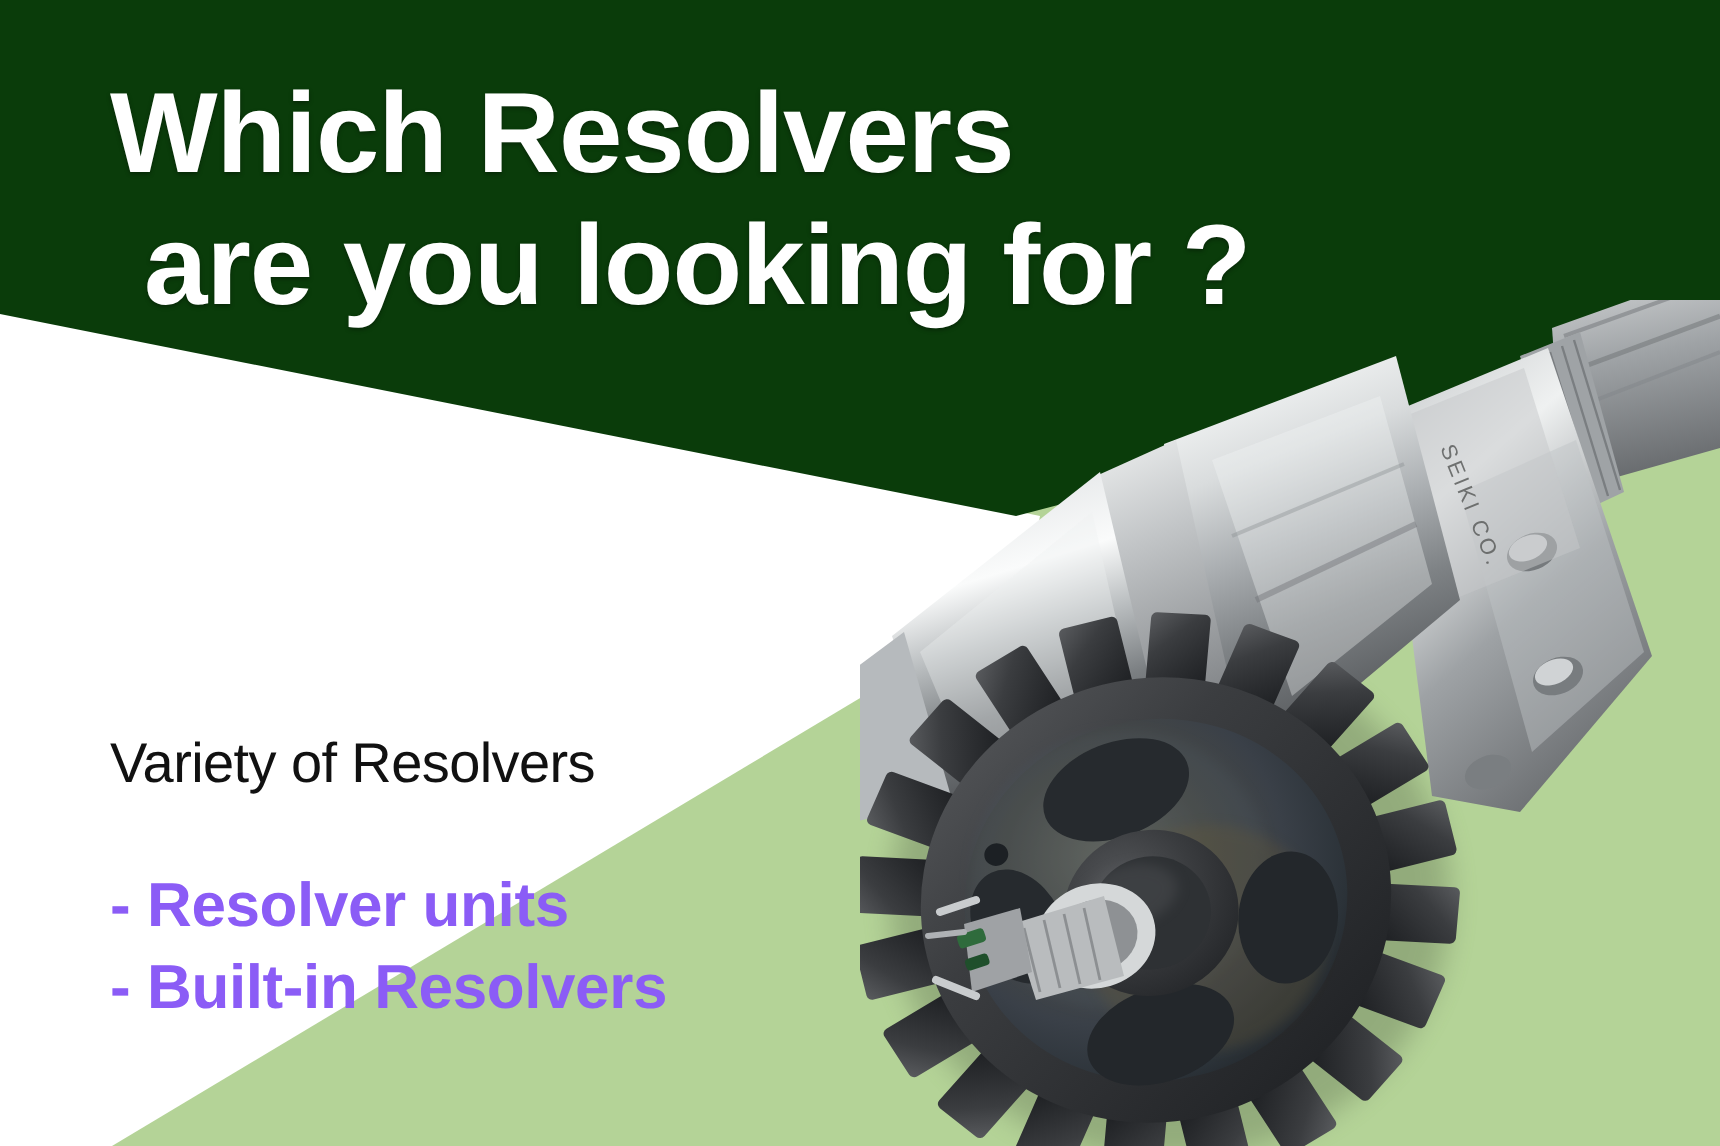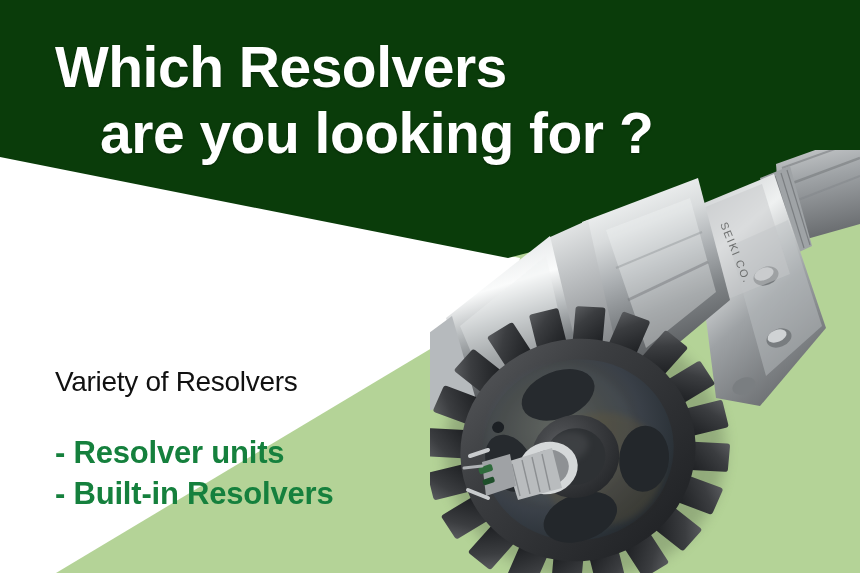--- a/index.html
+++ b/index.html
@@ -30,38 +30,38 @@
   .headline-line{
     color:#ffffff;
     font-weight:700;
     font-size:57px;
     line-height:66px;
     letter-spacing:-0.5px;
     white-space:nowrap;
     text-shadow:0 1px 2px rgba(0,0,0,.35);
   }
   .headline-line.l1{ padding-left:55px;margin-top:20px; }
-  .headline-line.l2{ padding-left:100px; }
+  .headline-line.l2{ padding-left:72px; }
 
   #subhead-block{
     position:absolute;
     left:55px; top:362px;
     z-index:6;
   }
   #subhead{
     color:#111111;
     font-weight:400;
     font-size:28px;
     line-height:40px;
     letter-spacing:-0.3px;
     white-space:nowrap;
     margin:0 0 30px 0;
   }
   .bullet{
-    color:#15803d;
+    color:#8b5cf6;
     font-weight:700;
     font-size:31px;
     line-height:41px;
     letter-spacing:-0.2px;
     white-space:nowrap;
   }
 
   
   #product-photo{
     position:absolute;

